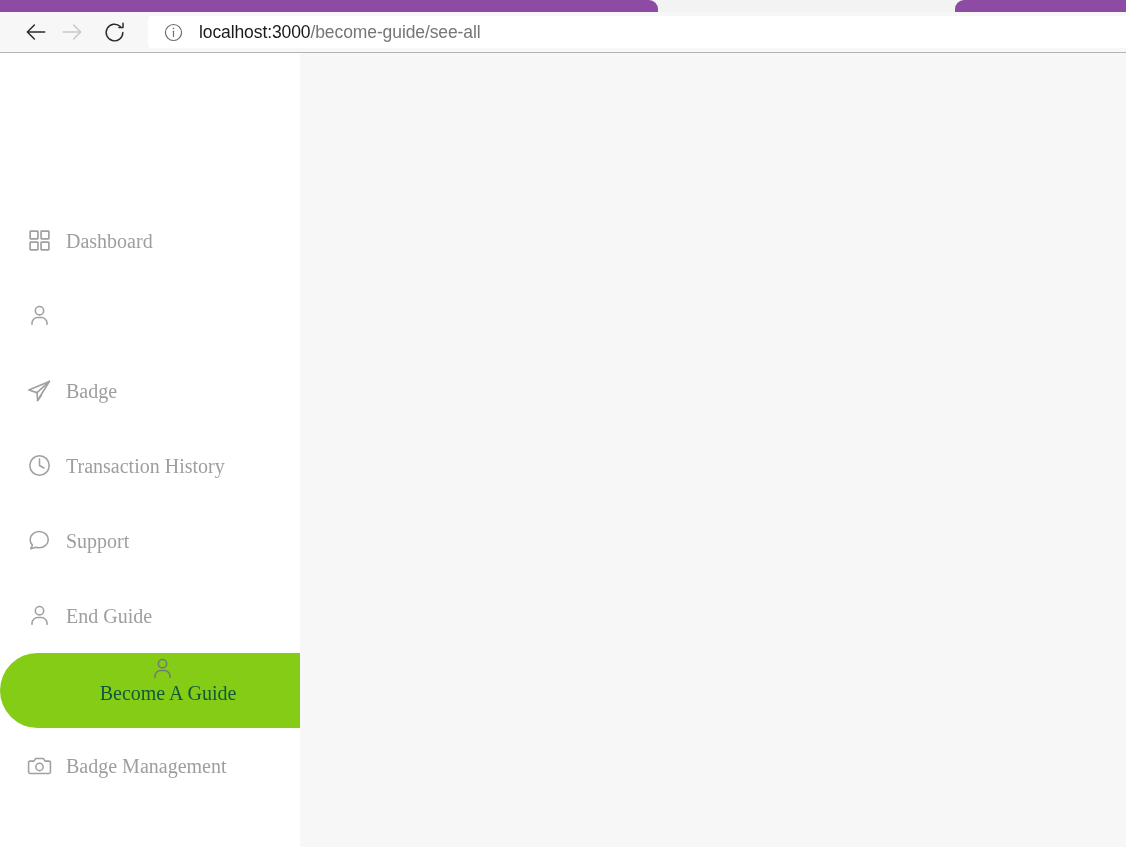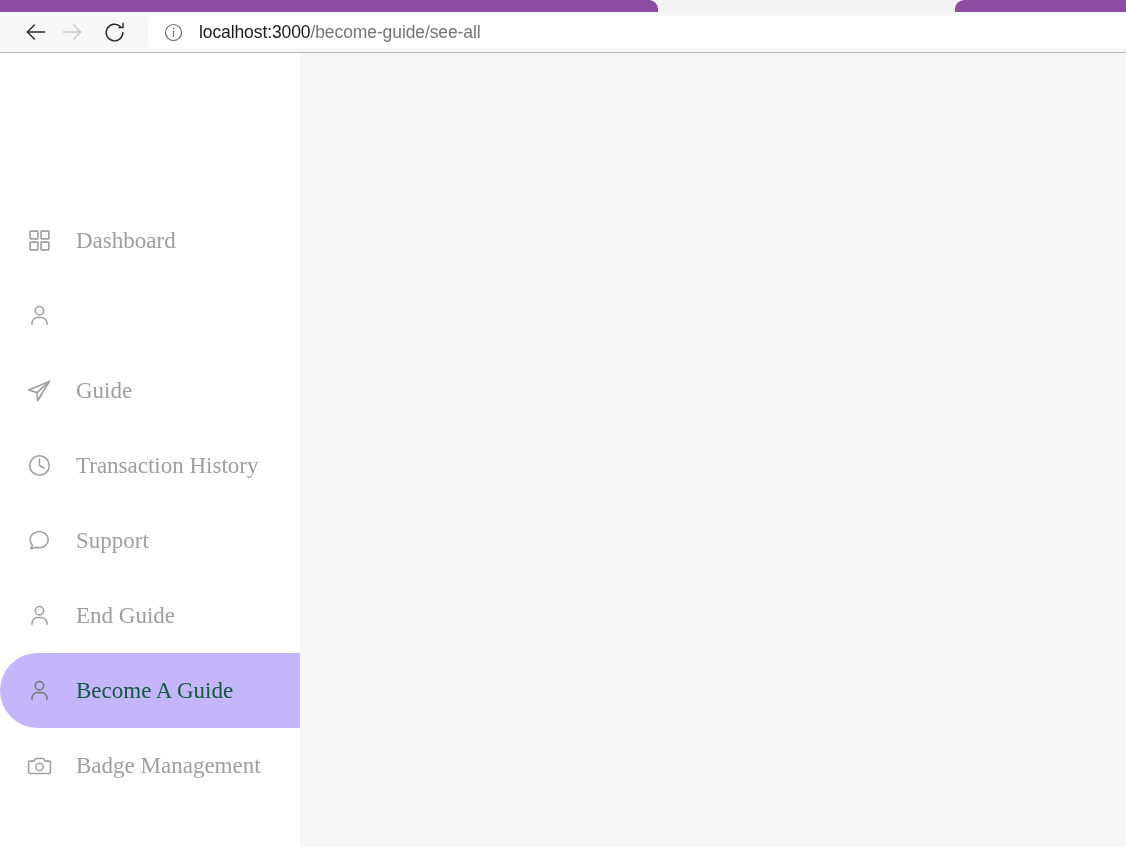--- a/index.html
+++ b/index.html
@@ -126,32 +126,33 @@
     width: 30px;
     height: 30px;
     flex: 0 0 30px;
     display: flex;
     align-items: center;
     justify-content: center;
     color: #a0a0a0;
   }
   .nav-item .nav-icon svg { display: block; }
   .nav-item .nav-label {
-    margin-left: 22px;
+    margin-left: 12px;
     font-family: "Liberation Serif", "DejaVu Serif", serif;
-    font-size: 23px;
+    font-size: 20px;
     color: #9e9e9e;
     white-space: nowrap;
     line-height: 1;
   }
 
   .nav-item.active {
-    background: #c4b5fd;
+    background: #84cc16;
     border-top-left-radius: 38px;
     border-bottom-left-radius: 38px;
+    flex-direction: column;
   }
   .nav-item.active .nav-label { color: #12593a; }
   .nav-item.active .nav-icon  { color: #6f7c76; }
 
   .content {
     flex: 1 1 auto;
     background: #f7f7f7;
   }
 </style>
 </head>
@@ -231,21 +232,21 @@
       </div>
 
       <div class="nav-item">
         <span class="nav-icon">
           <svg width="26" height="26" viewBox="0 0 24 24" fill="none" stroke="currentColor" stroke-width="1.5" stroke-linecap="round" stroke-linejoin="round">
             <path d="M21.5 3.2 2.6 11.1l7.6 2.4"></path>
             <path d="M21.5 3.2 10.2 13.5l0.5 7.3 3.4-4.6"></path>
             <path d="M21.5 3.2 10.7 20.8"></path>
           </svg>
         </span>
-        <span class="nav-label">Guide</span>
+        <span class="nav-label">Badge</span>
       </div>
 
 
       <div class="nav-item">
         <span class="nav-icon">
           <svg width="25" height="25" viewBox="0 0 24 24" fill="none" stroke="currentColor" stroke-width="1.5" stroke-linecap="round" stroke-linejoin="round">
             <circle cx="12" cy="12" r="9.3"></circle>
             <polyline points="12,5.9 12,12 16.3,14.4"></polyline>
           </svg>
         </span>

